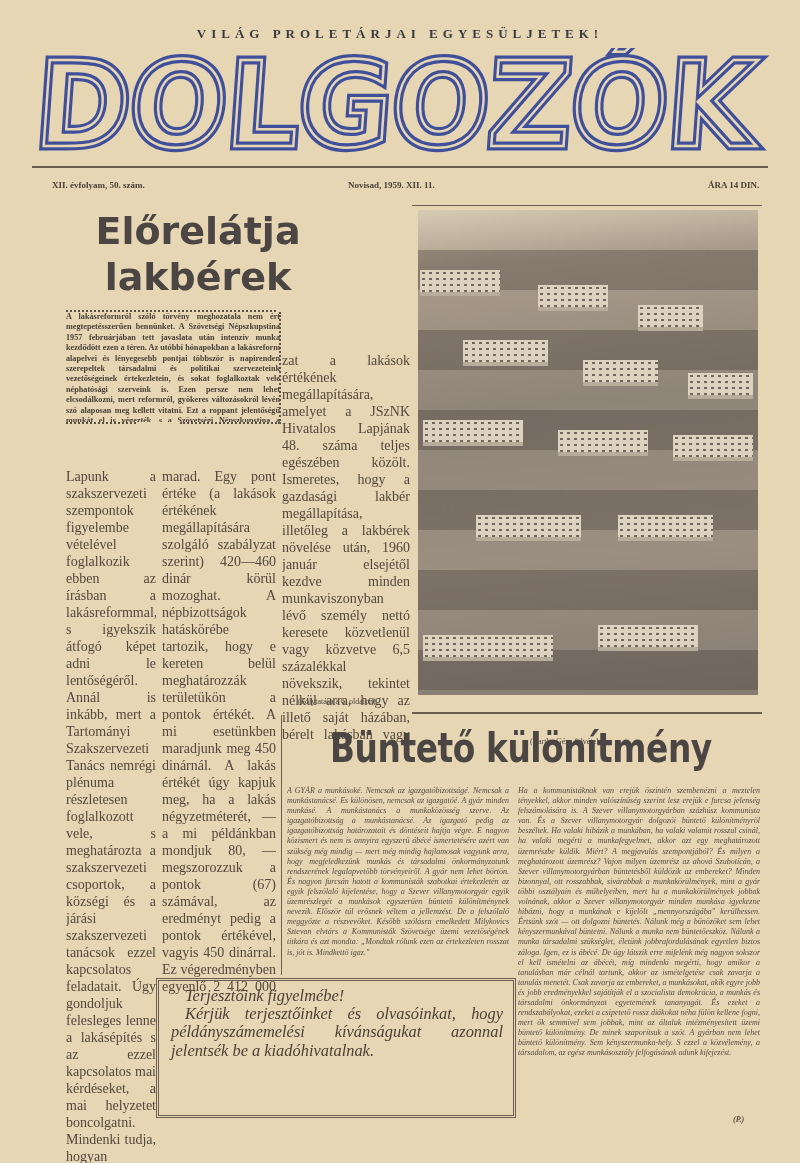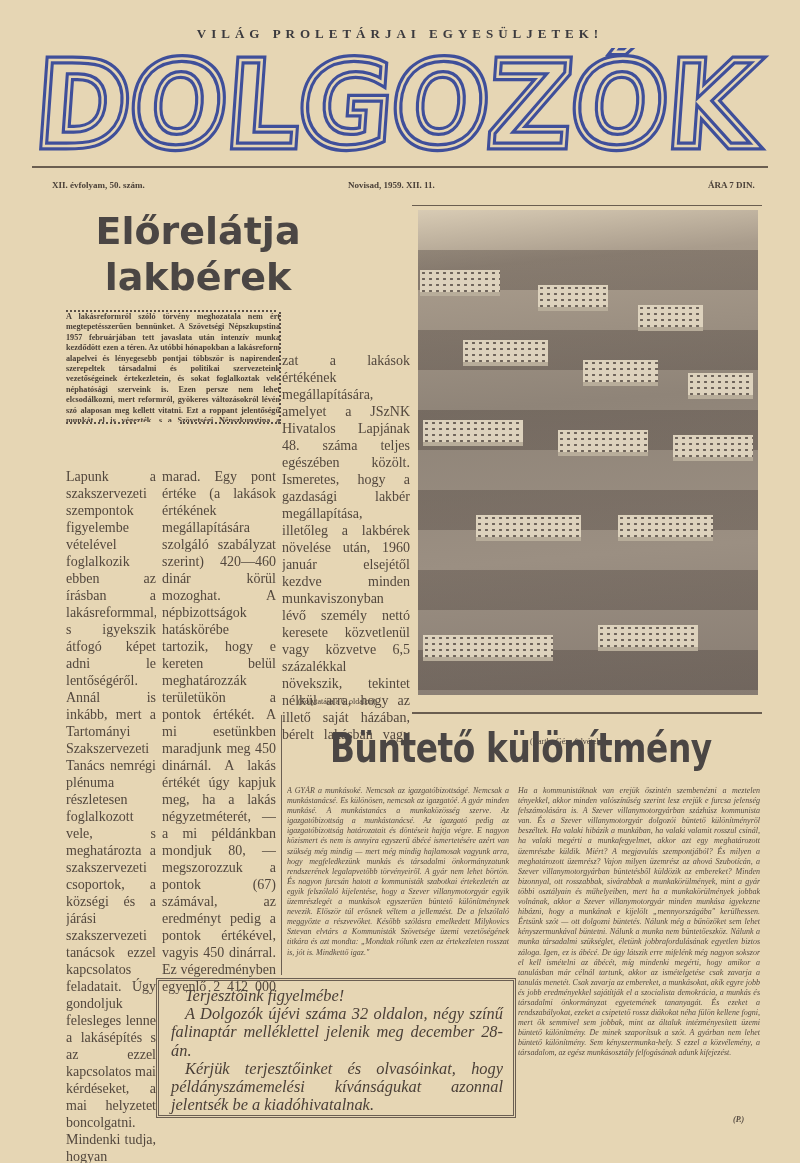--- a/index.html
+++ b/index.html
@@ -77,21 +77,21 @@
 <div class="abs masthead">
   <svg width="740" height="110" viewBox="0 0 740 110">
     <text id="mt" x="370" y="98" text-anchor="middle" font-size="118" textLength="720" lengthAdjust="spacingAndGlyphs" fill="none" stroke="#3f4f9a" stroke-width="9" transform="skewX(-4)">DOLGOZÓK</text>
     <text id="mt2" x="370" y="98" text-anchor="middle" font-size="118" textLength="720" lengthAdjust="spacingAndGlyphs" fill="none" stroke="#e6d6b4" stroke-width="2.5" transform="skewX(-4)">DOLGOZÓK</text>
   </svg>
 </div>
 
 <div class="abs rule" style="left:32px; top:166px; width:736px; height:2px;"></div>
 <div class="abs meta" style="left:52px;">XII. évfolyam, 50. szám.</div>
 <div class="abs meta" style="left:348px;">Novisad, 1959. XII. 11.</div>
-<div class="abs meta" style="left:708px;">ÁRA 7 DIN.</div>
+<div class="abs meta" style="left:708px;">ÁRA 14 DIN.</div>
 
 <div class="abs headline1">Előrelátja lakbérek</div>
 
 <div class="abs dots" style="left:66px; top:310px; width:210px;"></div>
 <div class="abs lead" style="height:110px; overflow:hidden;">A lakásreformról szóló törvény meghozatala nem ért megtepetésszerűen bennünket. A Szövetségi Népszkupstina 1957 februárjában tett javaslata után intenzív munka kezdődött ezen a téren. Az utóbbi hónapokban a lakásreform alapelvei és lényegesebb pontjai többször is napirenden szerepeltek társadalmi és politikai szervezeteink vezetőségeinek értekezletein, és sokat foglalkoztak vele néphatósági szerveink is. Ezen persze nem lehet elcsodálkozni, mert reformról, gyökeres változásokról lévén szó alaposan meg kellett vitatni. Ezt a roppant jelentőségű munkát el is végezték, s a Szövetségi Népszkupstina a legutóbbi ülésén elfogadta a törvényterevezetet. Ezzel jogerőssé vált, január elsején életbe lép.</div>
 <div class="abs vdots" style="left:279px; top:312px; height:112px;"></div>
 <div class="abs dots" style="left:66px; top:422px; width:70px;"></div>
 <div class="abs dots" style="left:180px; top:422px; width:100px;"></div>
 
 <div class="abs col" style="left:282px; top:312px; width:128px; height:390px; overflow:hidden;">zat a lakások értékének megállapítására, amelyet a JSzNK Hivatalos Lapjának 48. száma teljes egészében közölt. Ismeretes, hogy a gazdasági lakbér megállapítása, illetőleg a lakbérek növelése után, 1960 január elsejétől kezdve minden munkaviszonyban lévő személy nettó keresete közvetlenül vagy közvetve 6,5 százalékkal növekszik, tekintet nélkül arra, hogy az illető saját házában, bérelt lakásban vagy pedig albérletben lakik. A közvetlen és a közvetett lakbérpótlékkal azonban különkülön kell foglalkoznunk. KÖZVETLEN TERITMÉNYRE, vagyis arra, hogy a munkaviszonyban lévő személyek készpénzben kapják meg nettó keresetük 6,5 százalékos növelését, azoknak van joguk, akik bérelt lakásban és albérletben laknak. Ebben az esetben jobban járnak azok a családok, ahol ketten vagy még többen vannak alkalmazásban, mert a térítményekkel fedezhetik a felemelt lakbéreket. Kényesebb helyzetben vannak azonban azok a családok, ahol csak egy személy van alkalmazásban. Ha a példánkban említett kétszobás lakás régi bére mondjuk 1 600 dinár volt, s a munkaviszonyban lévő személy illetménytétele 18 000 dinár, akkor a térítmény összege 1 174 dinár, a két összeg együttesen tehát nem fedezi az új lakbért. A törvény azonban fentebb vázolt helyzetet is figyelembe vette. Előrelátta ugyanis, hogy a lakást bérlő személy a jövő év első hat hónapjában csak</div>
@@ -120,15 +120,14 @@
 <div class="abs rule" style="left:412px; top:712px; width:350px; height:2px;"></div>
 
 <div class="abs headline2">Büntető különítmény</div>
 <div class="abs vdots" style="left:281px; top:715px; height:260px; border-left:1px solid #6a5e52;"></div>
 <div class="abs italic-col" style="left:287px; top:786px; width:222px; height:190px; overflow:hidden;">A GYÁR a munkásoké. Nemcsak az igazgatóbizottságé. Nemcsak a munkástanácsé. Es különösen, nemcsak az igazgatóé. A gyár minden munkásé. A munkástanács a munkaközösség szerve. Az igazgatóbizottság a munkástanácsé. Az igazgató pedig az igazgatóbizottság határozatait és döntéseit hajtja végre. E nagyon közismert és nem is annyira egyszerű ábécé ismertetésére azért van szükség még mindig — mert még mindig hajlamosak vagyunk arra, hogy megfeledkezünk munkás és társadalmi önkormányzatunk rendszerének legalapvetőbb törvényeiről. A gyár nem lehet börtön. És nagyon furcsán hatott a kommunisták szabotkai értekezletén az egyik felszólaló kijelentése, hogy a Szever villanymotorgyár egyik üzemrészlegét a munkások egyszerűen büntető különítménynek nevezik. Először túl erősnek véltem a jellemzést. De a felszólaló meggyőzte a részvevőket. Később szólásra emelkedett Milykovics Sztevan elvtárs a Kommunisták Szövetsége üzemi vezetőségének titkára és azt mondta: „Mondtak rólunk ezen az értekezleten rosszat is, jót is. Mindkettő igaz."</div>
 <div class="abs italic-col" style="left:518px; top:786px; width:242px; height:330px; overflow:hidden;">Ha a kommunistáknak van erejük őszintén szembenézni a meztelen tényekkel, akkor minden valószínűség szerint lesz erejük e furcsa jelenség felszámolására is. A Szever villanymotorgyárban százhúsz kommunista van. És a Szever villanymotorgyár dolgozói büntető különítményről beszéltek. Ha valaki hibázik a munkában, ha valaki valamit rosszul csinál, ha valaki megérti a munkafegyelmet, akkor azt egy meghatározott üzemrészbe küldik. Miért? A megjavulás szempontjából? És milyen a meghatározott üzemrész? Vajon milyen üzemrész az ahová Szubotícán, a Szever villanymotorgyárban büntetésből küldözik az embereket? Minden bizonnyal, ott rosszabbak, sivárabbak a munkakörülmények, mint a gyár többi osztályain és műhelyeiben, mert ha a munkakörülmények jobbak volnának, akkor a Szever villanymotorgyár minden munkása igyekezne hibázni, hogy a munkának e kijelölt „mennyországába" kerülhessen. Értsünk szót — ott dolgozni büntetés. Nálunk még a bűnözőket sem lehet kényszermunkával büntetni. Nálunk a munka nem büntetőeszköz. Nálunk a munka társadalmi szükséglet, életünk jobbrafordulásának egyetlen biztos záloga. Igen, ez is ábécé. De úgy látszik erre mifelénk még nagyon sokszor el kell ismételni az ábécét, míg mindenki megérti, hogy amikor a tanulásban már célnál tartunk, akkor az ismételgetése csak zavarja a tanulás menetét. Csak zavarja az embereket, a munkásokat, akik egyre jobb és jobb eredményekkel sajátítják el a szocialista demokrácia, a munkás és társadalmi önkormányzat egyetemének tananyagát. És ezeket a rendszabályokat, ezeket a csipetető rossz diákokat néha fülön kellene fogni, mert ők semmivel sem jobbak, mint az általuk intézményesített üzemi büntető különítmény. De minek szaporítsuk a szót. A gyárban nem lehet büntető különítmény. Sem kényszermunka-hely. S ezzel a közvélemény, a társadalom, az egész munkásosztály felfogásának adunk kifejezést.</div>
 <div class="abs italic-col" style="left:733px; top:1115px; font-weight:bold;">(P.)</div>
 
 <div class="abs notice">
   <p class="ind">Terjesztőink figyelmébe!</p>
-  <p class="ind">A Dolgozók újévi száma 32 oldalon, négy színű falinaptár melléklettel jelenik meg december 28-án.</p>
   <p class="ind">Kérjük terjesztőinket és olvasóinkat, hogy példányszámemelési kívánságukat azonnal jelentsék be a kiadóhivatalnak.</p>
 </div>
 
 </body></html>

